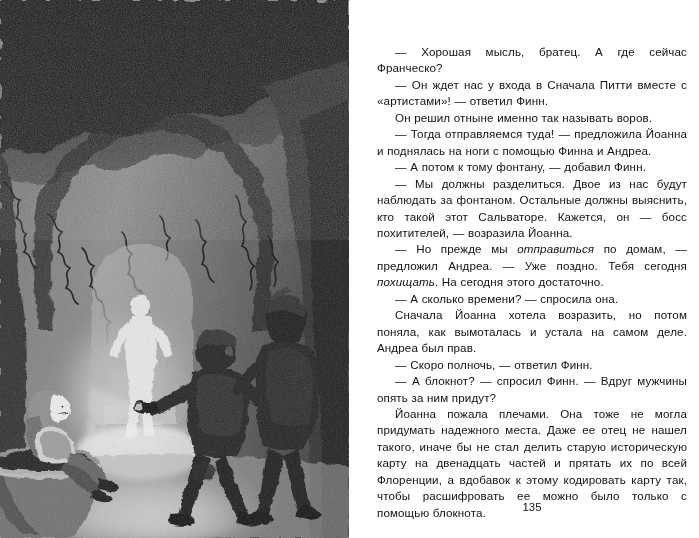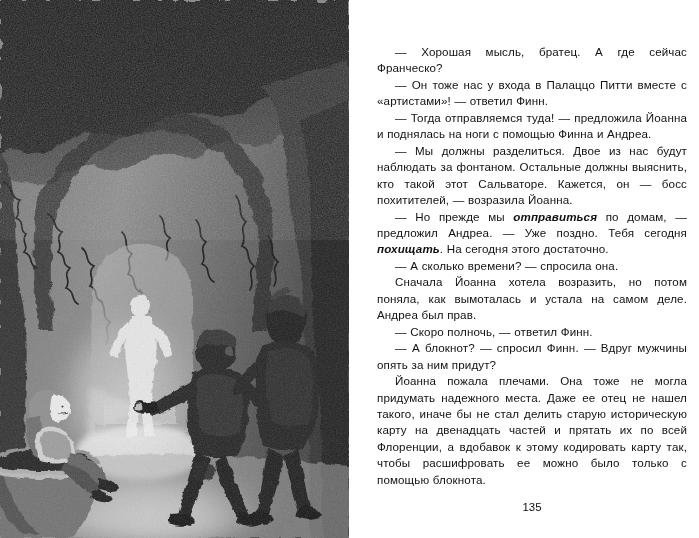--- a/index.html
+++ b/index.html
@@ -51,21 +51,21 @@
     color: #111111;
     text-align: justify;
     text-justify: inter-word;
     letter-spacing: 0.01em;
     word-spacing: 0.02em;
     -webkit-hyphens: none;
     hyphens: none;
     white-space: pre-wrap;
   }
   .para.indent { text-indent: 18px; }
-  .para em { font-style: italic; font-weight: bold; }
+  .para em { font-style: italic; }
 
   #page-number {
     position: absolute;
     left: 377px;
     top: 501px;
     width: 310px;
     text-align: center;
     font-family: "Liberation Sans", sans-serif;
     font-size: 11.4px;
     color: #111111;
@@ -303,22 +303,24 @@
 
         <rect x="0" y="0" width="349" height="538" fill="#ffffff" filter="url(#grainStrong)" opacity="0.20"></rect>
         <rect x="0" y="0" width="349" height="538" fill="#000000" filter="url(#grain)" opacity="0.30"></rect>
         <rect x="0" y="0" width="349" height="240" fill="#000000" filter="url(#grain)" opacity="0.35"></rect>
       </g>
     </svg>
   </div>
 
   <div id="text-column">
       <p class="para indent"><span>— Хорошая мысль, братец. А где сейчас Франческо?</span></p>
-      <p class="para indent"><span>— Он тоже нас у входа в Палаццо Питти вместе с «артистами»! — ответил Финн.</span></p>
+      <p class="para indent"><span>— Он ждет нас у входа в Сначала Питти вместе с «артистами»! — ответил Финн.</span></p>
+      <p class="para indent"><span>Он решил отныне именно так называть воров.</span></p>
       <p class="para indent"><span>— Тогда отправляемся туда! — предложила Йоанна и поднялась на ноги с помощью Финна и Андреа.</span></p>
+      <p class="para indent"><span>— А потом к тому фонтану, — добавил Финн.</span></p>
       <p class="para indent"><span>— Мы должны разделиться. Двое из нас будут наблюдать за фонтаном. Остальные должны выяснить, кто такой этот Сальваторе. Кажется, он — босс похитителей, — возразила Йоанна.</span></p>
       <p class="para indent"><span>— Но прежде мы </span><em>отправиться</em><span> по домам, — предложил Андреа. — Уже поздно. Тебя сегодня </span><em>похищать</em><span>. На сегодня этого достаточно.</span></p>
       <p class="para indent"><span>— А сколько времени? — спросила она.</span></p>
       <p class="para indent"><span>Сначала Йоанна хотела возразить, но потом поняла, как вымоталась и устала на самом деле. Андреа был прав.</span></p>
       <p class="para indent"><span>— Скоро полночь, — ответил Финн.</span></p>
       <p class="para indent"><span>— А блокнот? — спросил Финн. — Вдруг мужчины опять за ним придут?</span></p>
       <p class="para indent"><span>Йоанна пожала плечами. Она тоже не могла придумать надежного места. Даже ее отец не нашел такого, иначе бы не стал делить старую историческую карту на двенадцать частей и прятать их по всей Флоренции, а вдобавок к этому кодировать карту так, чтобы расшифровать ее можно было только с помощью блокнота.</span></p>
     </div>
 
   <div id="page-number">135</div>

